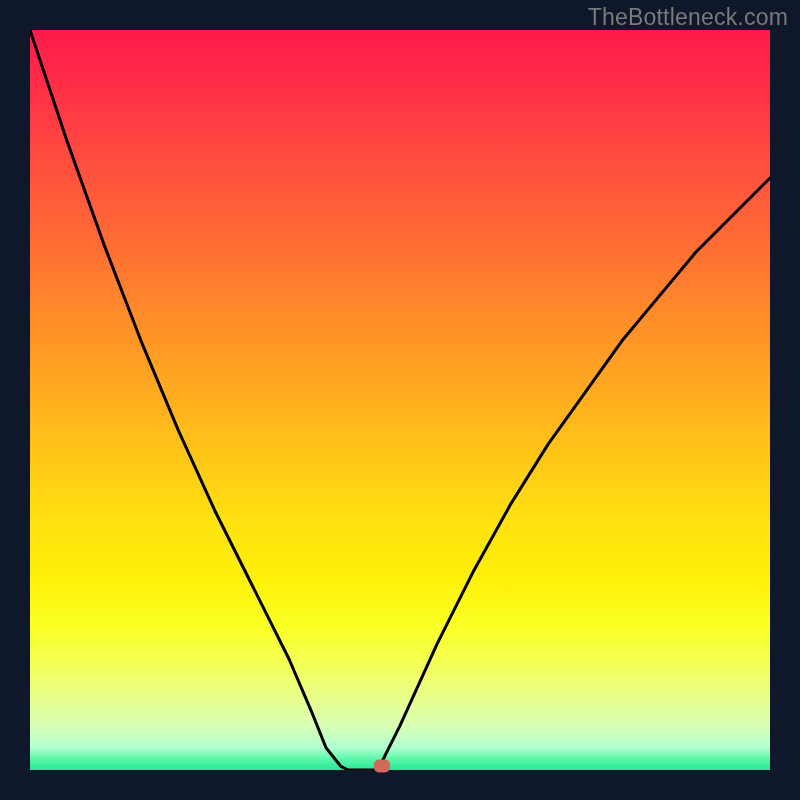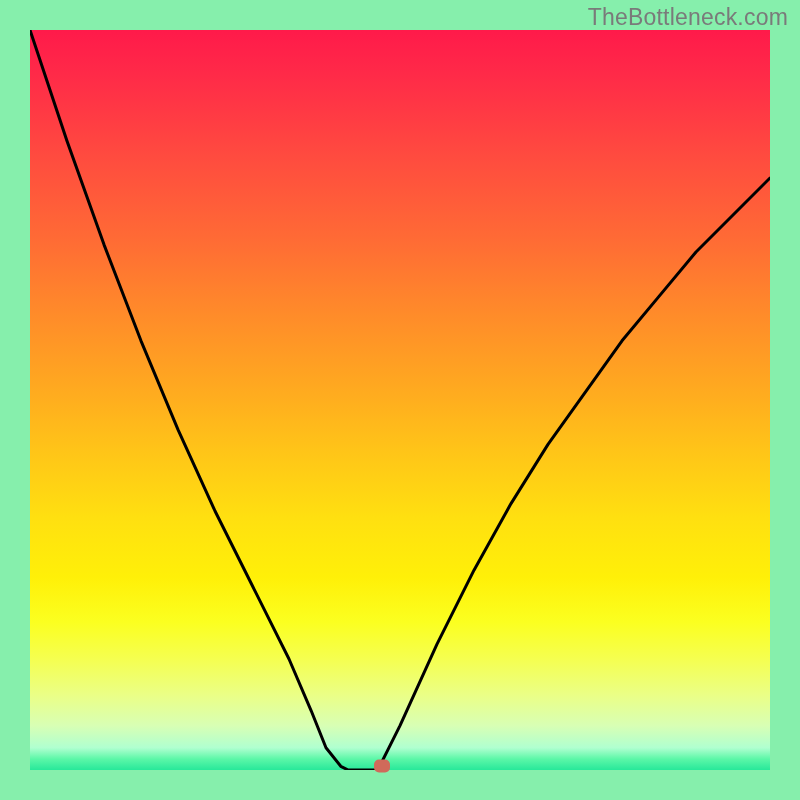--- a/index.html
+++ b/index.html
@@ -1,21 +1,21 @@
 <!DOCTYPE html>
 <html><head>
 <meta charset="utf-8">
 <style>
   * { margin: 0; padding: 0; box-sizing: border-box; }
   html, body { width: 800px; height: 800px; overflow: hidden; background: #000; }
   .container {
     width: 800px;
     height: 800px;
     position: relative;
-    background: #86efac;
+    background: #0f172a;
   }
   .watermark {
     position: absolute;
     top: 4px;
     right: 12px;
     color: #7a7a7a;
     font-family: Arial, Helvetica, sans-serif;
     font-size: 23px;
     font-weight: 500;
     letter-spacing: 0.2px;

